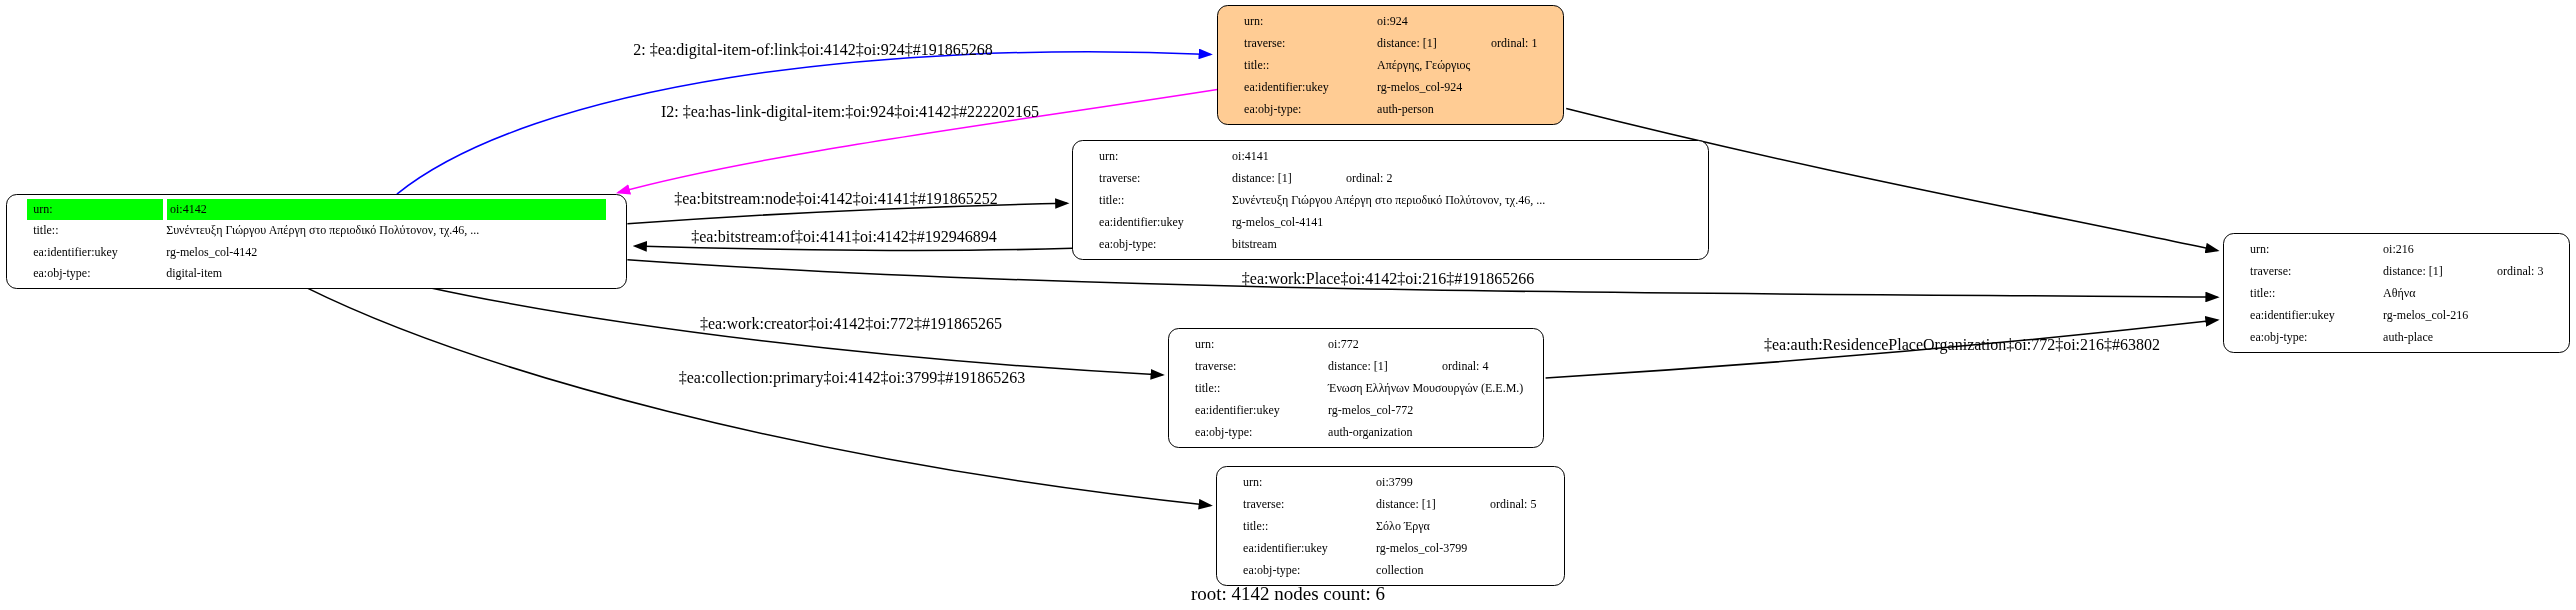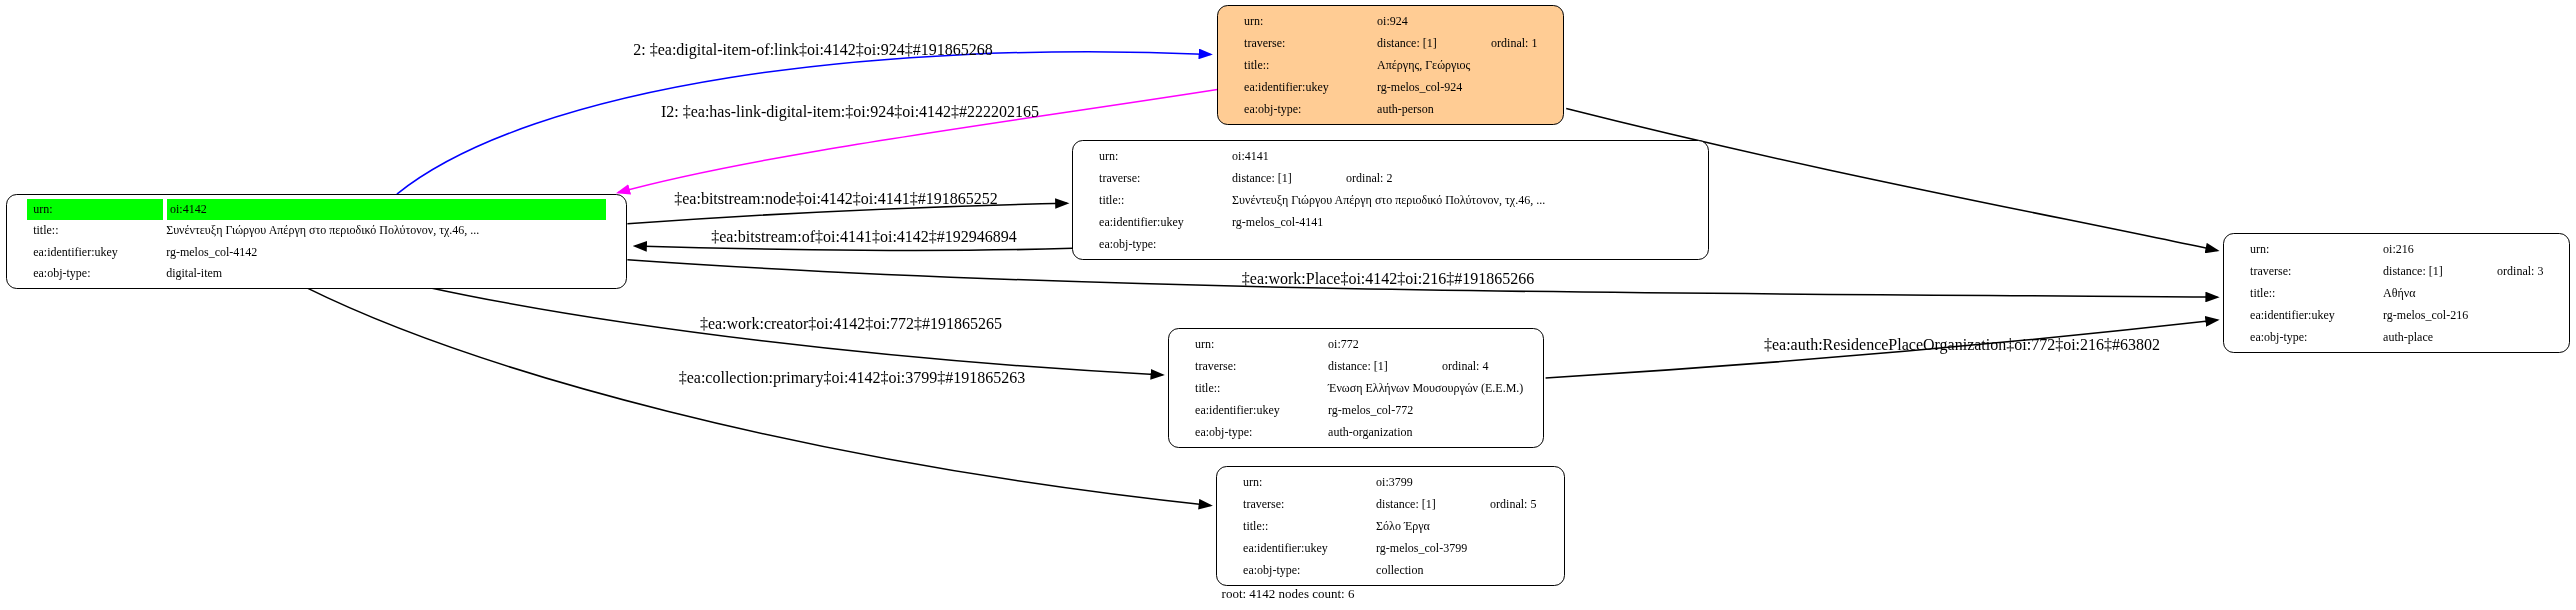--- a/index.html
+++ b/index.html
@@ -19,21 +19,21 @@
   .val{flex:1;padding:0 3.1px;overflow:hidden;}
   .hl .lbl,.hl .val{background:#00ff00;}
   .hl .lbl{margin-right:3.8px;}
   .dist{display:inline-block;width:114px;}
   .edge-label{
     position:absolute;font-size:16px;white-space:nowrap;
     transform:translate(-50%,-50%);
   }
   #caption{
     position:absolute;left:1288px;top:594px;transform:translate(-50%,-50%);
-    font-size:13px;white-space:nowrap;
+    font-size:19px;white-space:nowrap;
   }
 </style>
 </head>
 <body>
 
 <div id="canvas">
 
   <svg id="edge-layer" viewBox="0 0 3375 800" xmlns="http://www.w3.org/2000/svg">
     <defs>
       <marker id="ah-black" viewBox="0 0 12 9" markerWidth="19" markerHeight="14" refX="10" refY="4.5" orient="auto" markerUnits="userSpaceOnUse">
@@ -54,21 +54,21 @@
     <path d="M 822,340 C 1500,388 2400,384 2905,389" fill="none" stroke-width="2" marker-end="url(#ah-black)" stroke="#000000"></path>
     <path d="M 560,376 C 800,428 1160,472 1523,491" fill="none" stroke-width="2" marker-end="url(#ah-black)" stroke="#000000"></path>
     <path d="M 400,376 C 620,485 1050,605 1586,662" fill="none" stroke-width="2" marker-end="url(#ah-black)" stroke="#000000"></path>
     <path d="M 2052,142 C 2380,225 2680,280 2905,328" fill="none" stroke-width="2" marker-end="url(#ah-black)" stroke="#000000"></path>
     <path d="M 2025,495 C 2400,472 2700,442 2905,419" fill="none" stroke-width="2" marker-end="url(#ah-black)" stroke="#000000"></path>
   </svg>
 
   <div class="edge-label" style="left:813px;top:50px;">2: ‡ea:digital-item-of:link‡oi:4142‡oi:924‡#191865268</div>
   <div class="edge-label" style="left:850px;top:112px;">I2: ‡ea:has-link-digital-item:‡oi:924‡oi:4142‡#222202165</div>
   <div class="edge-label" style="left:836px;top:199px;text-align:center;">‡ea:bitstream:node‡oi:4142‡oi:4141‡#191865252</div>
-  <div class="edge-label" style="left:844px;top:237px;margin-left:20px;">‡ea:bitstream:of‡oi:4141‡oi:4142‡#192946894</div>
+  <div class="edge-label" style="left:844px;top:237px;">‡ea:bitstream:of‡oi:4141‡oi:4142‡#192946894</div>
   <div class="edge-label" style="left:1388px;top:279px;">‡ea:work:Place‡oi:4142‡oi:216‡#191865266</div>
   <div class="edge-label" style="left:851px;top:324px;text-align:right;">‡ea:work:creator‡oi:4142‡oi:772‡#191865265</div>
   <div class="edge-label" style="left:852px;top:378px;">‡ea:collection:primary‡oi:4142‡oi:3799‡#191865263</div>
   <div class="edge-label" style="left:1962px;top:329px;margin-top:16px;">‡ea:auth:ResidencePlaceOrganization‡oi:772‡oi:216‡#63802</div>
 
   <div class="node" style="left:6.1px;top:194px;width:621px;">
     <div class="row hl">
       <span class="lbl">urn:</span>
       <span class="val">oi:4142</span>
     </div>
@@ -121,20 +121,21 @@
     <div class="row">
       <span class="lbl">title::</span>
       <span class="val">Συνέντευξη Γιώργου Απέργη στο περιοδικό Πολύτονον, τχ.46, ...</span>
     </div>
     <div class="row">
       <span class="lbl">ea:identifier:ukey</span>
       <span class="val">rg-melos_col-4141</span>
     </div>
     <div class="row">
       <span class="lbl">ea:obj-type:</span>
+      <span class="val">bitstream</span>
     </div>
   </div>
 
   <div class="node node-tall" style="left:2223px;top:233px;width:347px;">
     <div class="row">
       <span class="lbl">urn:</span>
       <span class="val">oi:216</span>
     </div>
     <div class="row">
       <span class="lbl">traverse:</span>

